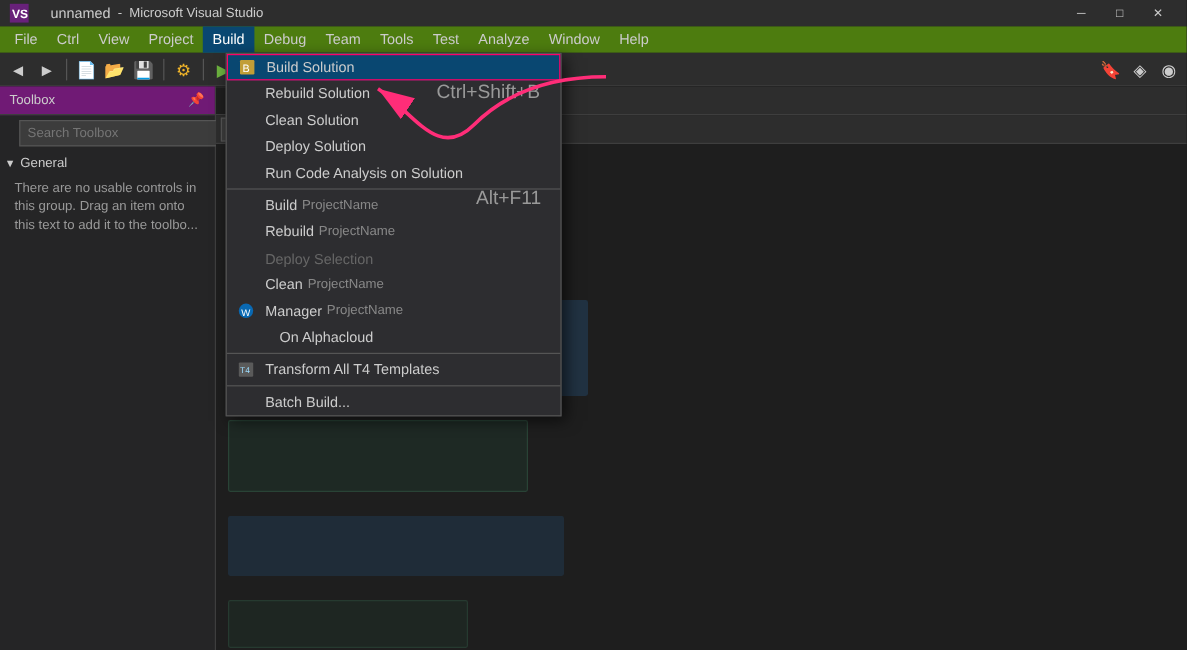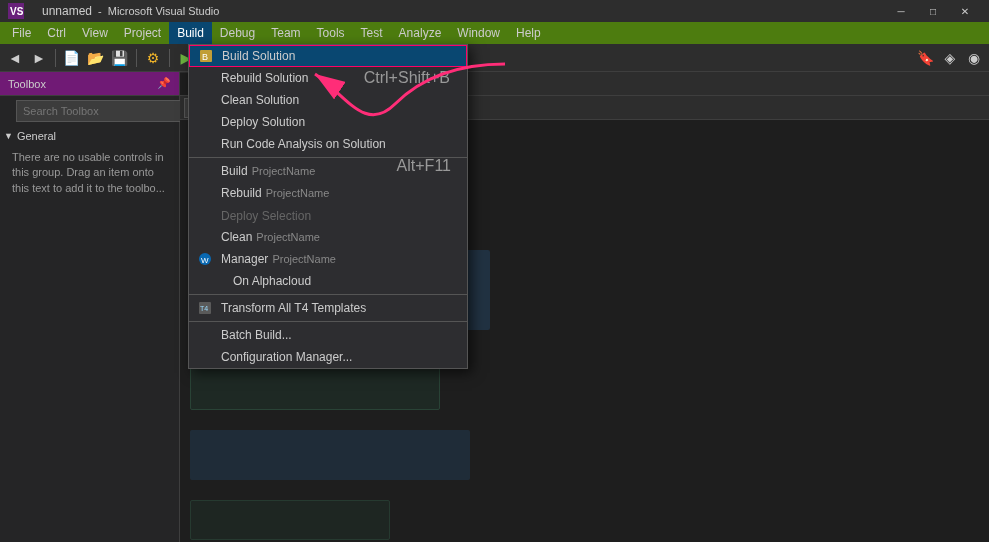--- a/index.html
+++ b/index.html
@@ -458,23 +458,20 @@
       </span>
       <span>Transform All T4 Templates</span>
     </div>
 
     <div class="dropdown-separator"></div>
 
     <div class="dropdown-item">
       <span>Batch Build...</span>
     </div>
 
-    <div class="dropdown-item">
-      <span>Configuration Manager...</span>
-    </div>
   </div>
 </div>
 
 <svg class="pink-arrow" width="250" height="200" viewBox="0 0 250 200" style="position:absolute;top:44px;left:265px;z-index:200;pointer-events:none;">
 
   <defs>
     <marker id="arrowhead" markerWidth="10" markerHeight="7" refX="10" refY="3.5" orient="auto">
       <polygon points="0 0, 10 3.5, 0 7" fill="#ff2d78"></polygon>
     </marker>
   </defs>

